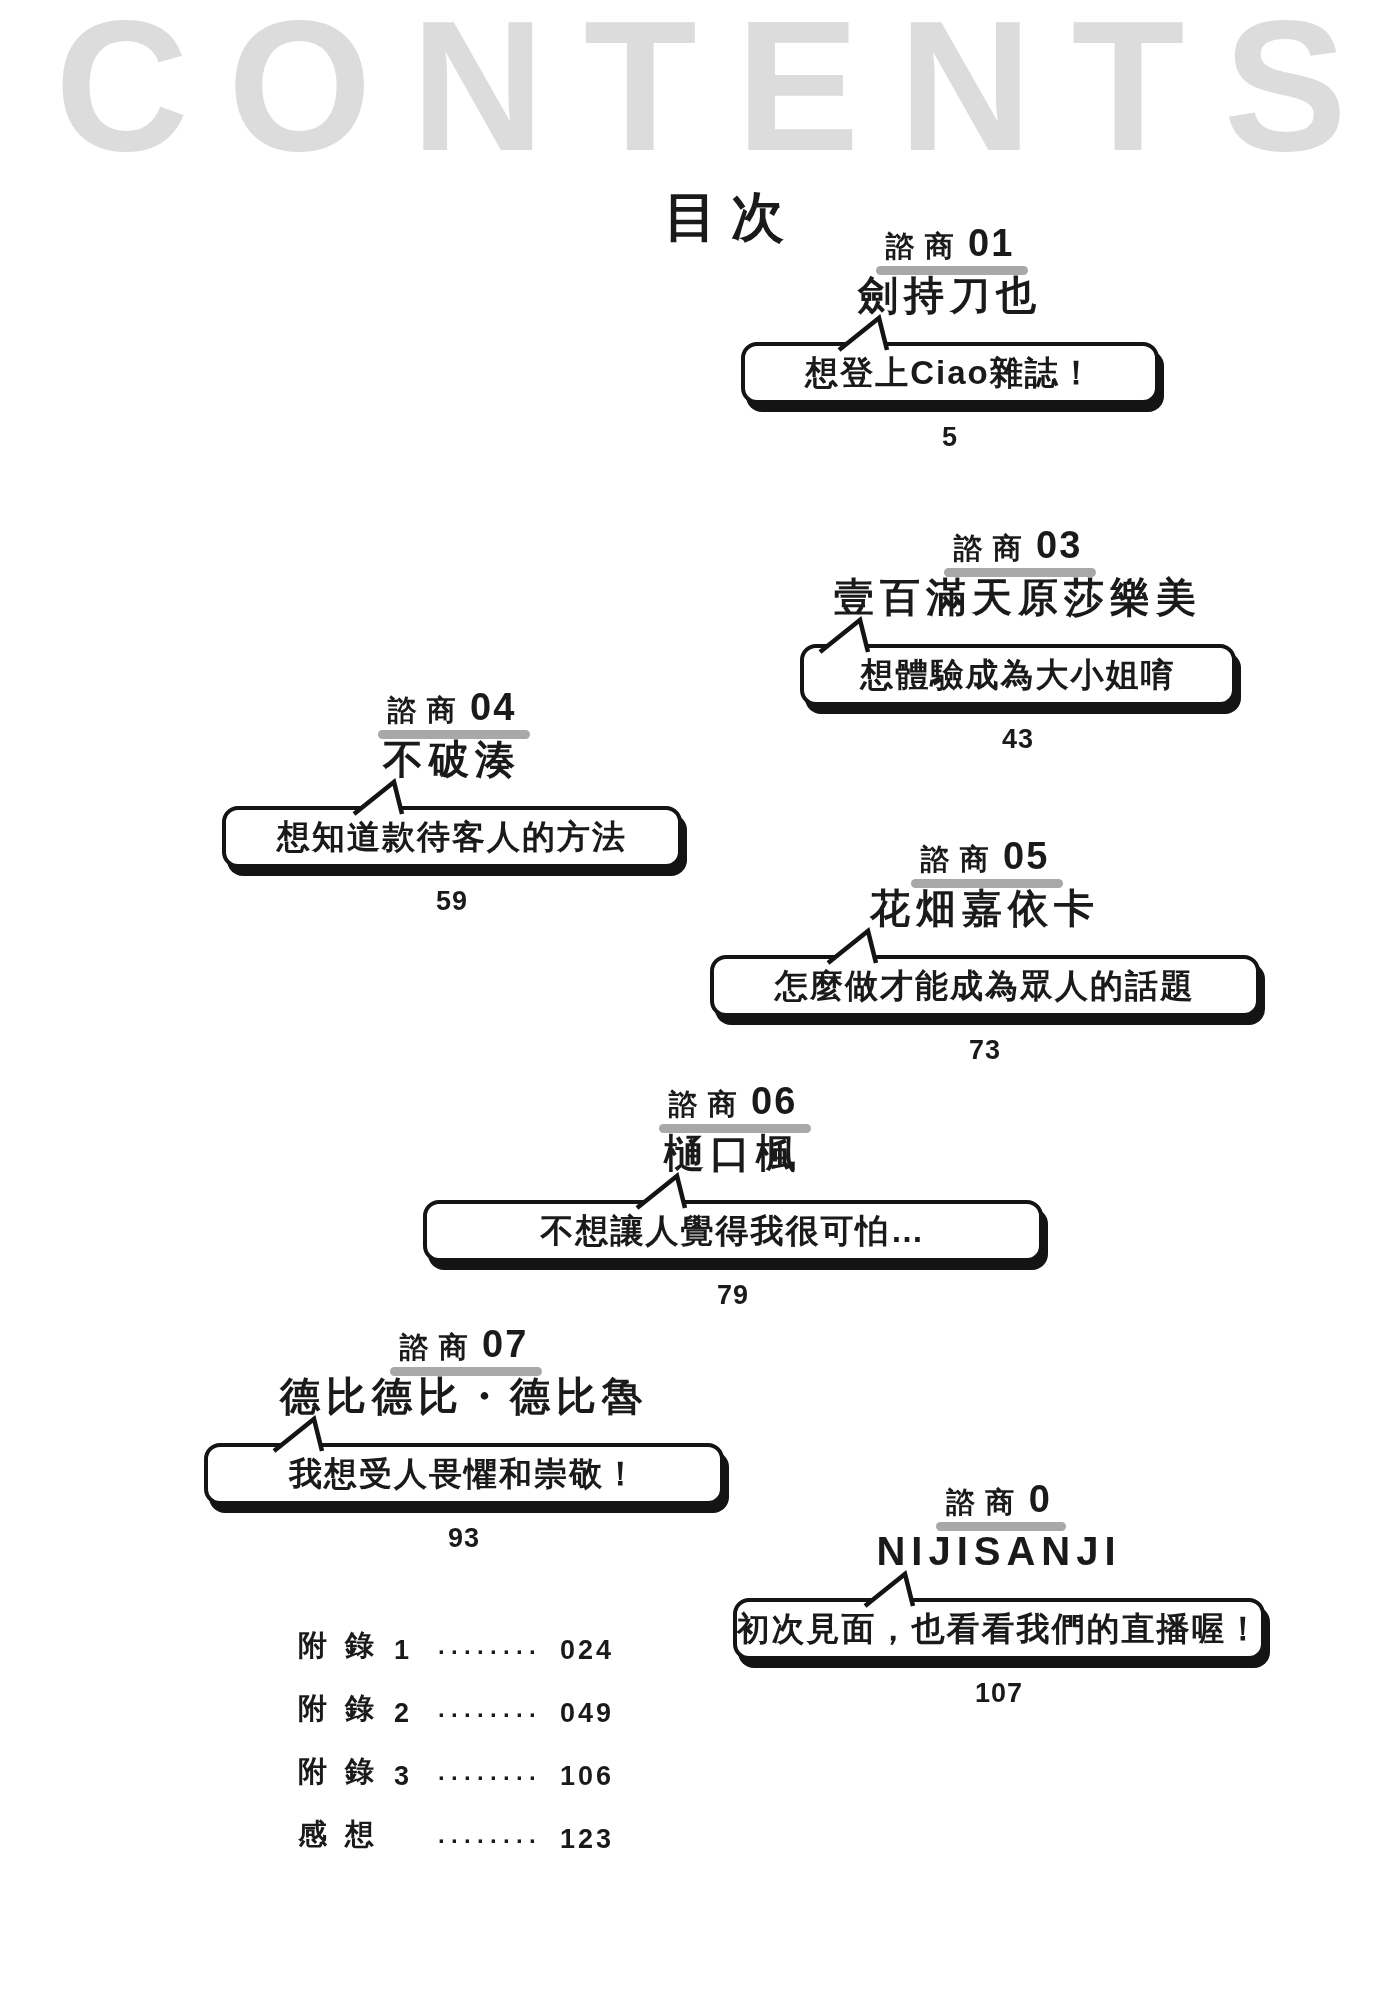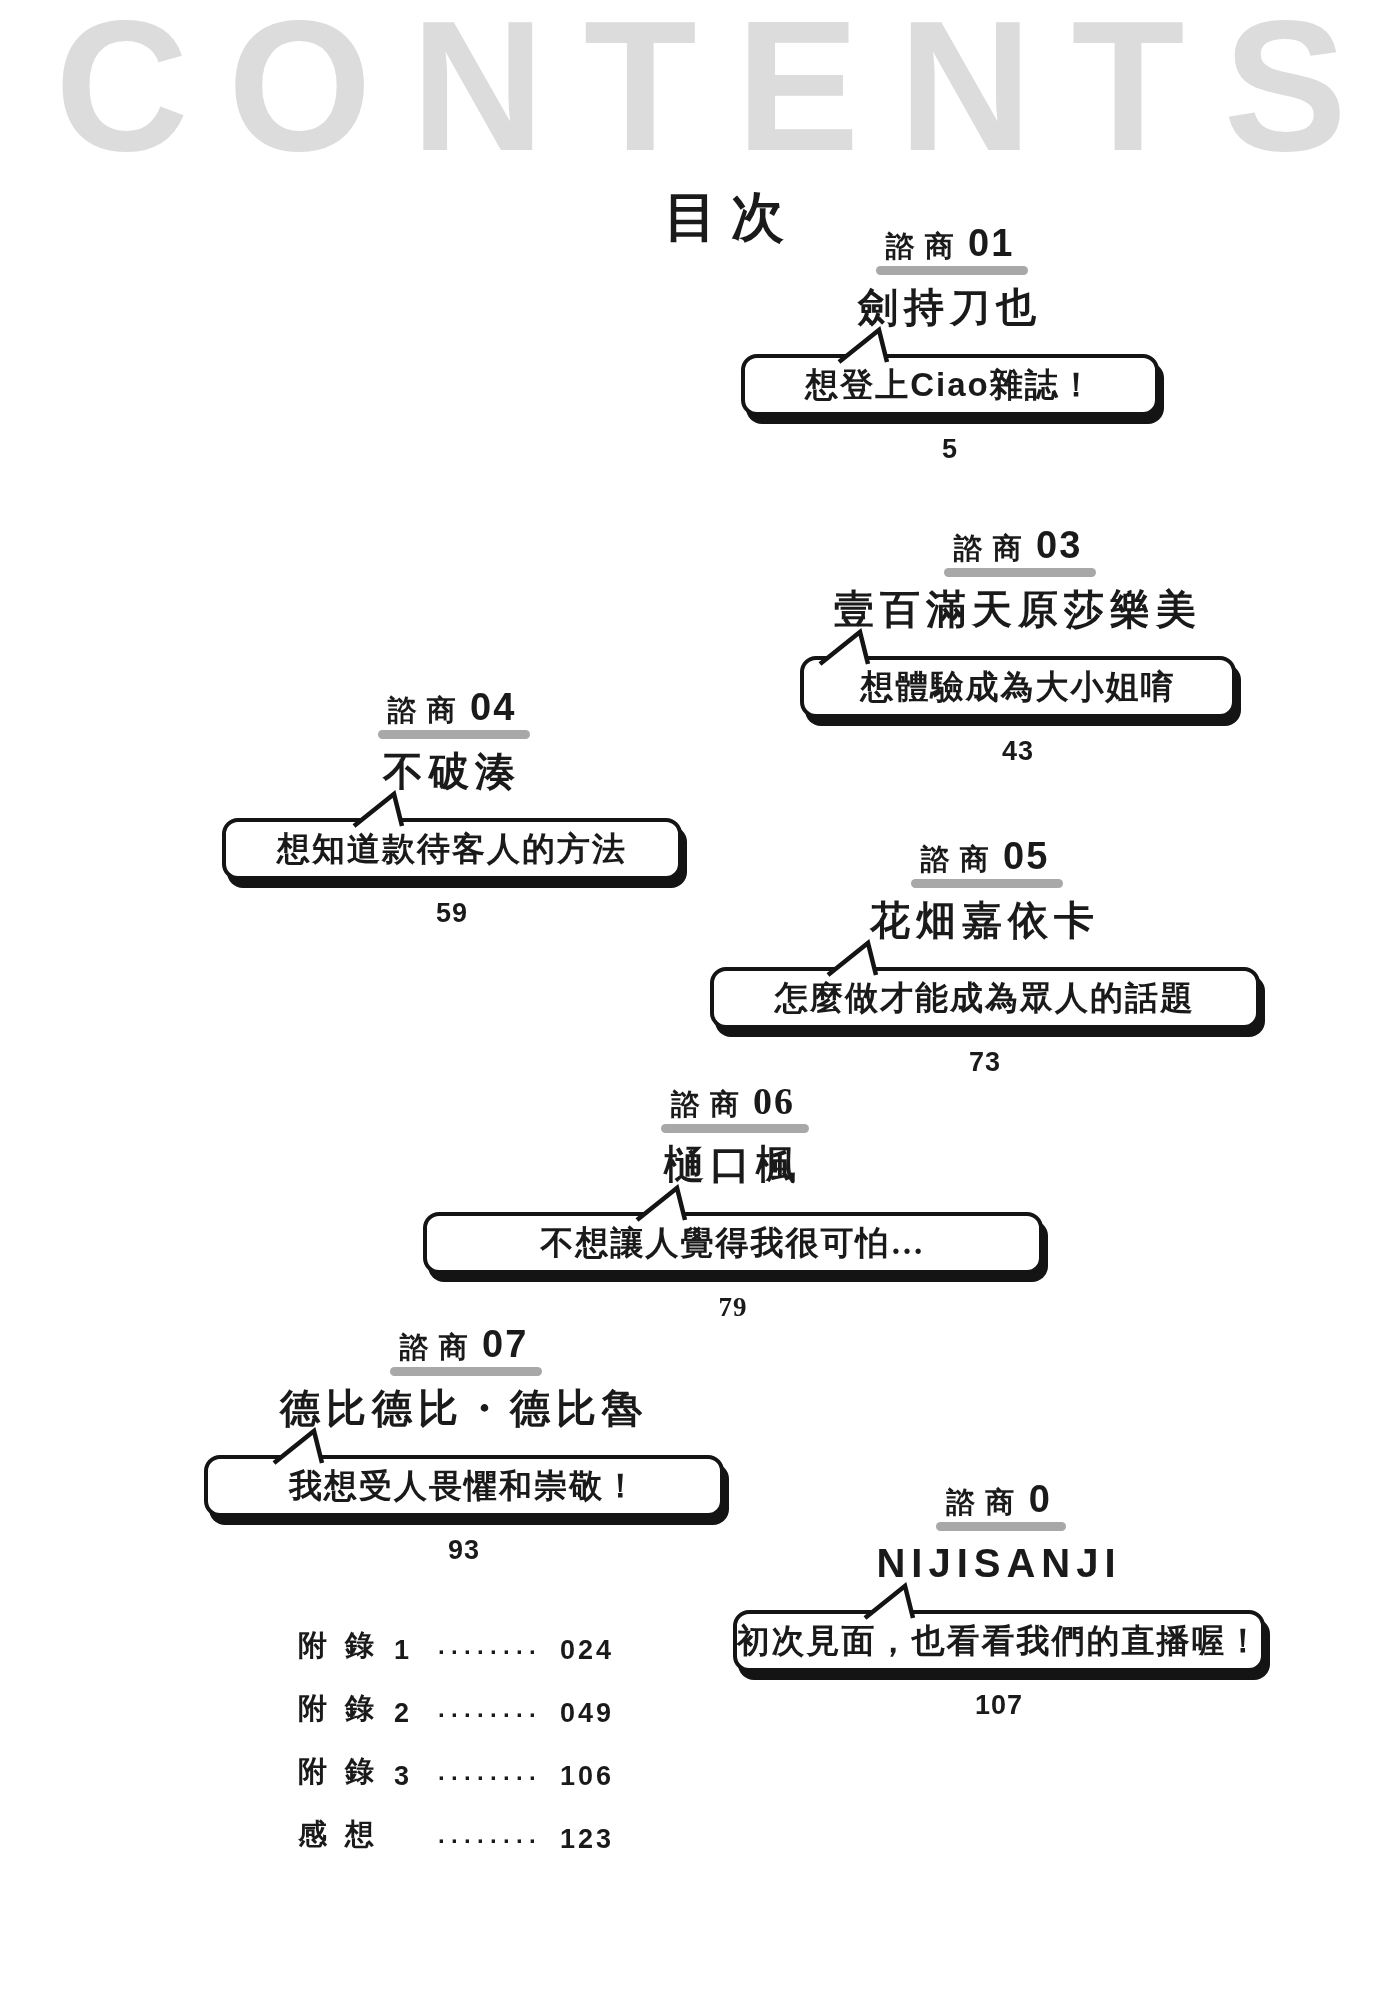--- a/index.html
+++ b/index.html
@@ -23,35 +23,35 @@
     font-size:53px; font-weight:900; letter-spacing:14px; line-height:1;
   }
 
   
   .entry{position:absolute; text-align:center;}
   .e0{left:741px; top:222px; width:418px; --tl:90px;}
   .e1{left:225px; top:368px; width:440px; --tl:126px;}
   .e2{left:800px; top:524px; width:436px; --tl:12px;}
   .e3{left:222px; top:686px; width:460px; --tl:124px;}
   .e4{left:710px; top:835px; width:550px; --tl:110px;}
-  .e5{left:423px; top:1080px; width:620px;font-family:Liberation Serif, serif; --tl:206px;}
+  .e5{left:423px; top:1080px; width:620px; --tl:206px;}
   .e6{left:204px; top:1323px; width:520px; --tl:62px;}
   .e7{left:733px; top:1478px; width:532px; --tl:124px;}
 
   .consult{height:42px; line-height:42px;}
   .consult-inner{display:inline-block; position:relative; padding:0 8px;}
   .consult-inner::after{
     content:""; position:absolute; left:-2px; right:-6px; bottom:-3px;
     height:9px; background:#a8a8a8; border-radius:5px;
   }
   .consult-label{font-size:29px; font-weight:700; letter-spacing:10px; vertical-align:baseline;}
   .consult-num{font-size:38px; font-weight:900; letter-spacing:2px; vertical-align:baseline;}
 
   .name{
-    margin:20px 0 0; font-size:40px; font-weight:900;
+    margin:8px 0 0; font-size:40px; font-weight:900;
     letter-spacing:6px; line-height:46px; white-space:nowrap;
   }
 
   .bubble{
     position:relative; margin-top:24px; height:54px;
     background:#fff; border:4px solid #141414; border-radius:16px;
     box-shadow:5px 8px 0 #141414;
     display:flex; align-items:center; justify-content:center;
   }
   .bubble-text{font-size:33px; font-weight:900; letter-spacing:2px; white-space:nowrap;}

